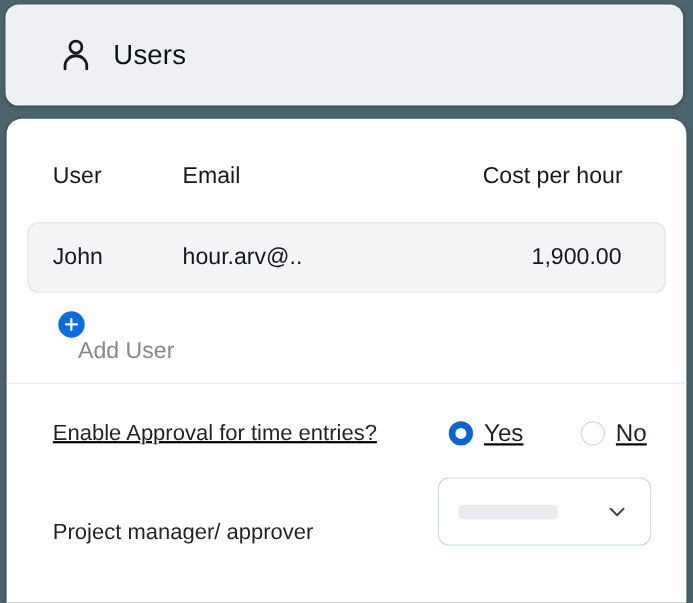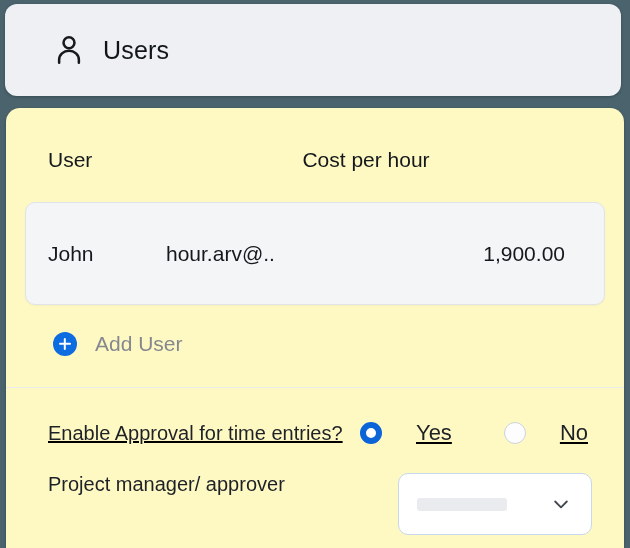--- a/index.html
+++ b/index.html
@@ -27,61 +27,61 @@
     font-size: 25px;
     color: #111519;
     margin-left: 18px;
     letter-spacing: 0.2px;
   }
   
   .main-card {
     position: absolute;
     left: 6px; top: 108px;
     width: 618px; height: 440px;
-    background: #fef9c3;
+    background: #ffffff;
     border-radius: 14px 14px 0 0;
     box-shadow: 0 1px 3px rgba(0,0,0,0.25);
   }
   
   .table-head {
     display: grid;
     grid-template-columns: 118px 1fr auto;
     align-items: center;
     padding: 0 58px 0 42px;
     margin-top: 30px;
     height: 44px;
     font-size: 21px;
     color: #15181c;
   }
   .table-head .col-cost { text-align: center; }
   
   .user-row {
     margin: 20px auto 16px auto;
-    width: 580px; height: 103px;
+    width: 580px; height: 64px;
     background: #f4f5f7;
     border: 1px solid #e0e4e8;
     border-radius: 10px;
     box-shadow: 0 1px 2px rgba(0,0,0,0.04);
     display: grid;
     grid-template-columns: 118px 1fr auto;
     align-items: center;
     padding: 0 39px 0 22px;
     font-size: 21px;
     color: #15181c;
     cursor: pointer;
   }
   .user-row .cell-cost { text-align: right; }
   
   .add-user {
     display: flex;
-    align-items: center;
     margin: 17px 0 0 47px;
     height: 44px;
     cursor: pointer;
     width: max-content;
+    flex-direction: column;
   }
   .plus-circle {
     width: 24px; height: 24px;
     border-radius: 50%;
     background: #0d6ce0;
     position: relative;
     flex: 0 0 24px;
   }
   .plus-circle::before, .plus-circle::after {
     content: "";
@@ -109,34 +109,34 @@
   .approval-row {
     display: flex;
     align-items: center;
     margin-top: 23px;
     height: 44px;
     padding: 0 36px 0 42px;
     text-decoration: underline;
   }
   .approval-question { font-size: 20px; color: #1e2227; }
   .radio-group { margin-left: auto; display: flex; align-items: center; }
-  .radio-option { display: flex; align-items: center; cursor: pointer; gap: 24px; }
+  .radio-option { display: flex; align-items: center; cursor: pointer; }
   .radio-option + .radio-option { margin-left: 52px; }
   .radio-dot {
     width: 22px; height: 22px;
     border-radius: 50%;
     background: #ffffff;
   }
   .radio-dot.selected { border: 6.5px solid #0b64d8; }
   .radio-dot.unselected { border: 1.5px solid #ccd4dd; background: #fdfdfe; }
   .radio-label { font-size: 22px; color: #1e2227; margin-left: 10px; }
   
   .approver-row {
     display: flex;
-    align-items: flex-start;
+    align-items: flex-end;
     margin-top: 18px;
     padding: 0 32px 0 42px;
   }
   .approver-label { font-size: 20px; color: #1e2227; }
   .dropdown {
     margin-left: auto;
     width: 194px; height: 62px;
     border: 1.5px solid #c7d7ec;
     border-radius: 10px;
     background: #ffffff;
@@ -162,20 +162,21 @@
       <path d="M4.6 21.5 v-2.2 a7.4 6.8 0 0 1 14.8 0 V21.5"></path>
     </svg>
   </span>
   <span class="header-title">Users</span>
 </div>
 
 <div class="main-card">
 
   <div class="table-head">
     <span class="col-user">User</span>
+    <span class="col-email">Email</span>
     <span class="col-cost">Cost per hour</span>
   </div>
 
   <div class="user-row">
     <span class="cell-user">John</span>
     <span class="cell-email">hour.arv@..</span>
     <span class="cell-cost">1,900.00</span>
   </div>
 
   <div class="add-user">

